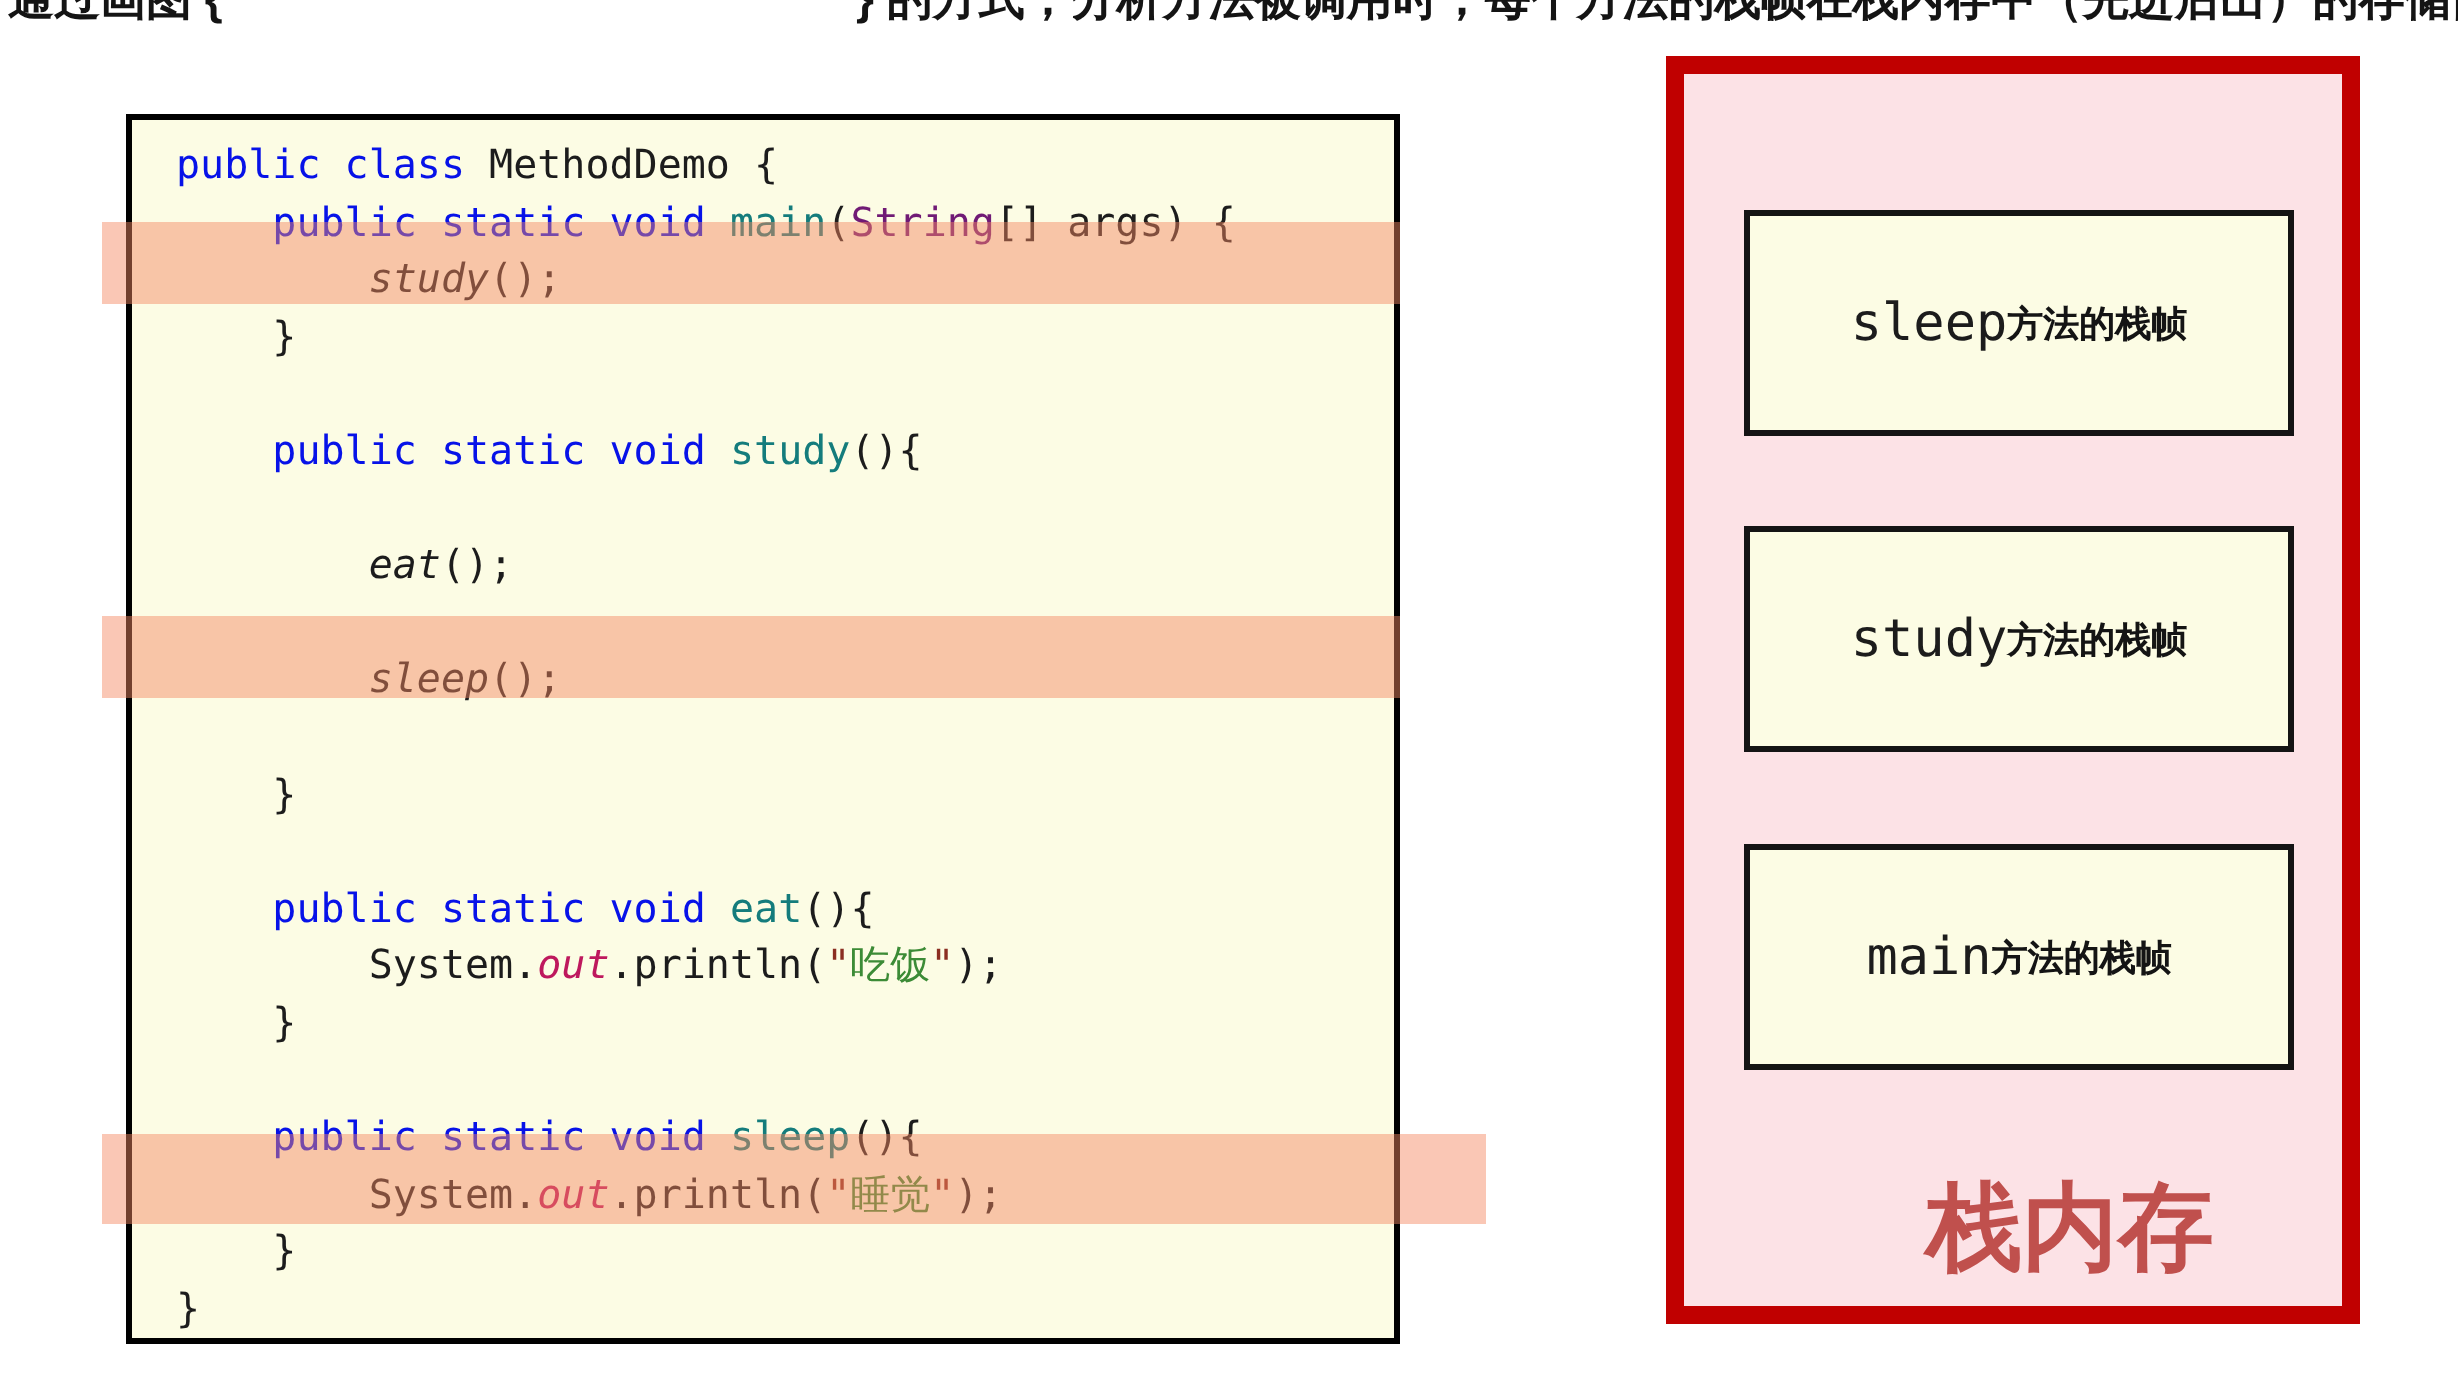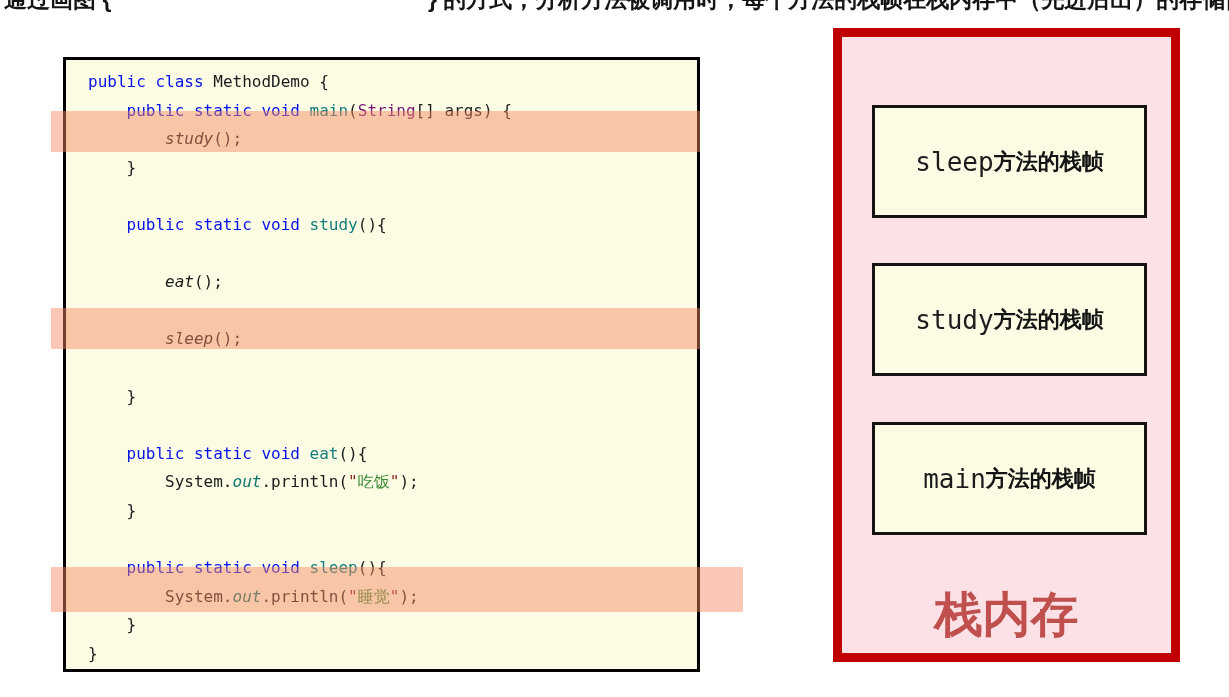--- a/index.html
+++ b/index.html
@@ -11,46 +11,46 @@
   .top-strip .frag{position:absolute;top:-14px;white-space:nowrap;
         font-weight:bold;font-size:23px;line-height:26px;color:#141414;}
   .top-strip .frag.f-left{left:4px;}
   .top-strip .frag.f-right{left:428px;}
 
   
   .code-box{position:absolute;left:63px;top:57px;width:637px;height:615px;
         box-sizing:border-box;background:#FCFCE4;border:3px solid #000000;}
   .code-lines{position:absolute;left:22px;top:8px;white-space:pre;
         font-family:"DejaVu Sans Mono","Liberation Mono",monospace;
-        font-size:16px;line-height:28.6px;color:#1c1c1c;}
+        font-size:20px;line-height:28.6px;color:#1c1c1c;}
   .code-line{height:28.6px;}
   .tok-kw{color:#0712E8;}
   .tok-ty{color:#701a75;}
   .tok-fn{color:#147C7C;}
   .tok-call{color:#1c1c1c;font-style:italic;}
-  .tok-fld{color:#0f766e;font-style:italic;}
+  .tok-fld{color:#be185d;font-style:italic;}
   .tok-str{color:#8B2E21;}
   .tok-cjk{color:#3C8B36;font-family:"DejaVu Serif","Liberation Serif",serif;margin-top:44px;}
 
   
   .hl-bar{position:absolute;background:rgba(244,136,98,0.47);pointer-events:none;}
   .hl-bar.bar1{left:51px;top:111px;width:649px;height:41px;}
   .hl-bar.bar2{left:51px;top:308px;width:649px;height:41px;}
   .hl-bar.bar3{left:51px;top:567px;width:692px;height:45px;}
 
   
   .stack-box{position:absolute;left:833px;top:28px;width:347px;height:634px;
         box-sizing:border-box;background:#FCE2E6;border:9px solid #C00000;}
   .stack-frame{position:absolute;left:30px;width:275px;height:113px;
         box-sizing:border-box;background:#FCFCE4;border:3px solid #141414;
         display:flex;align-items:center;justify-content:center;white-space:nowrap;}
   .stack-frame .latin{font-family:"DejaVu Sans Mono","Liberation Mono",monospace;
         font-size:26px;color:#1c1c1c;}
-  .stack-frame .cn{font-weight:bold;font-size:22px;color:#141414;}
-  .stack-label{position:absolute;left:0;top:548px;width:329px;text-align:center;
+  .stack-frame .cn{font-weight:bold;font-size:18px;color:#141414;}
+  .stack-label{position:absolute;left:0;top:548px;width:386px;text-align:center;
         font-weight:bold;font-size:48px;color:#C0504D;line-height:60px;}
 </style>
 </head>
 <body>
 
 <div class="page">
 
   <div class="top-strip">
     <span class="frag f-left">通过画图 {</span>
     <span class="frag f-right">} 的方式，分析方法被调用时，每个方法的栈帧在栈内存中（先进后出）的存储情况</span>

